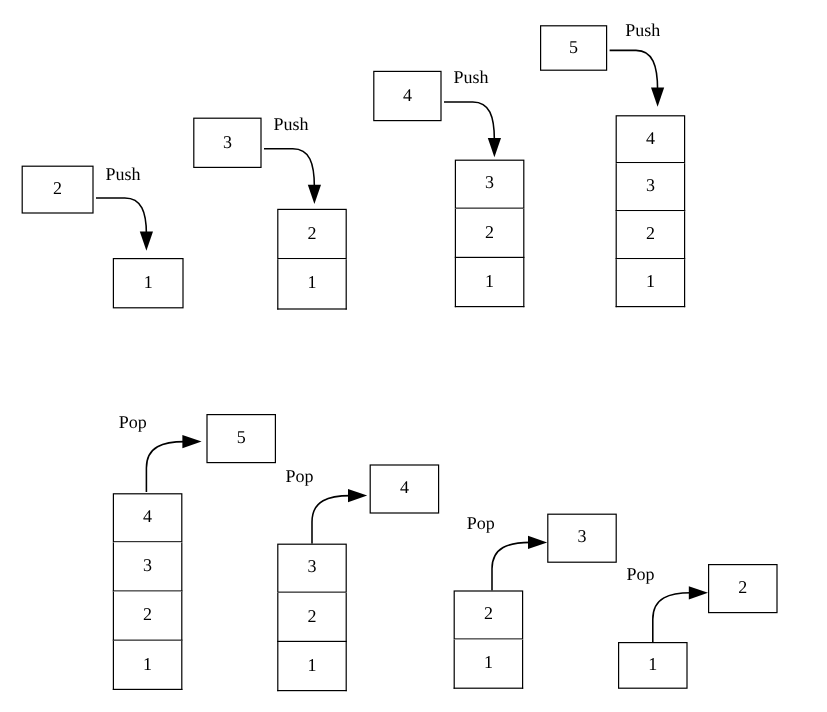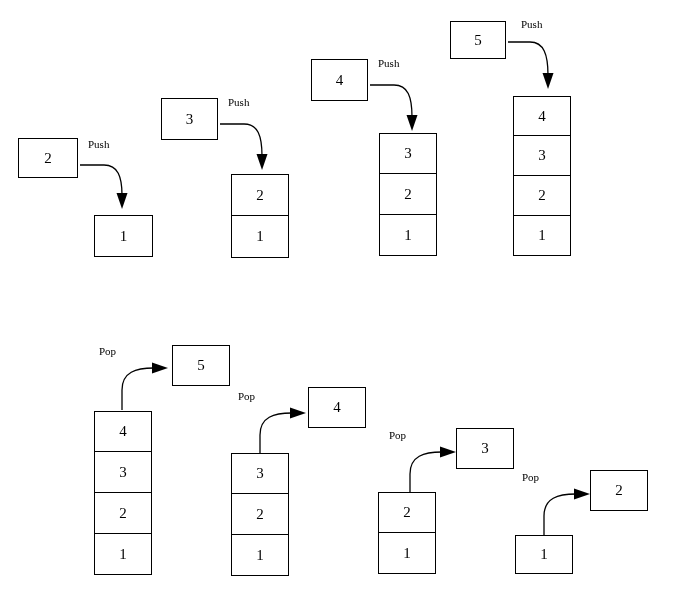--- a/index.html
+++ b/index.html
@@ -35,21 +35,21 @@
     position: relative;
     left: 0;
     top: 0;
   }
   .stack .cell + .cell {
     border-top: none;
   }
   .oplabel {
     position: absolute;
     font-family: "Liberation Serif", "DejaVu Serif", serif;
-    font-size: 11px;
+    font-size: 15px;
     color: #000000;
     white-space: nowrap;
     line-height: 1;
   }
   .arrow-svg {
     position: absolute;
     overflow: visible;
   }
   .arrow-svg path.stroke {
     fill: none;

